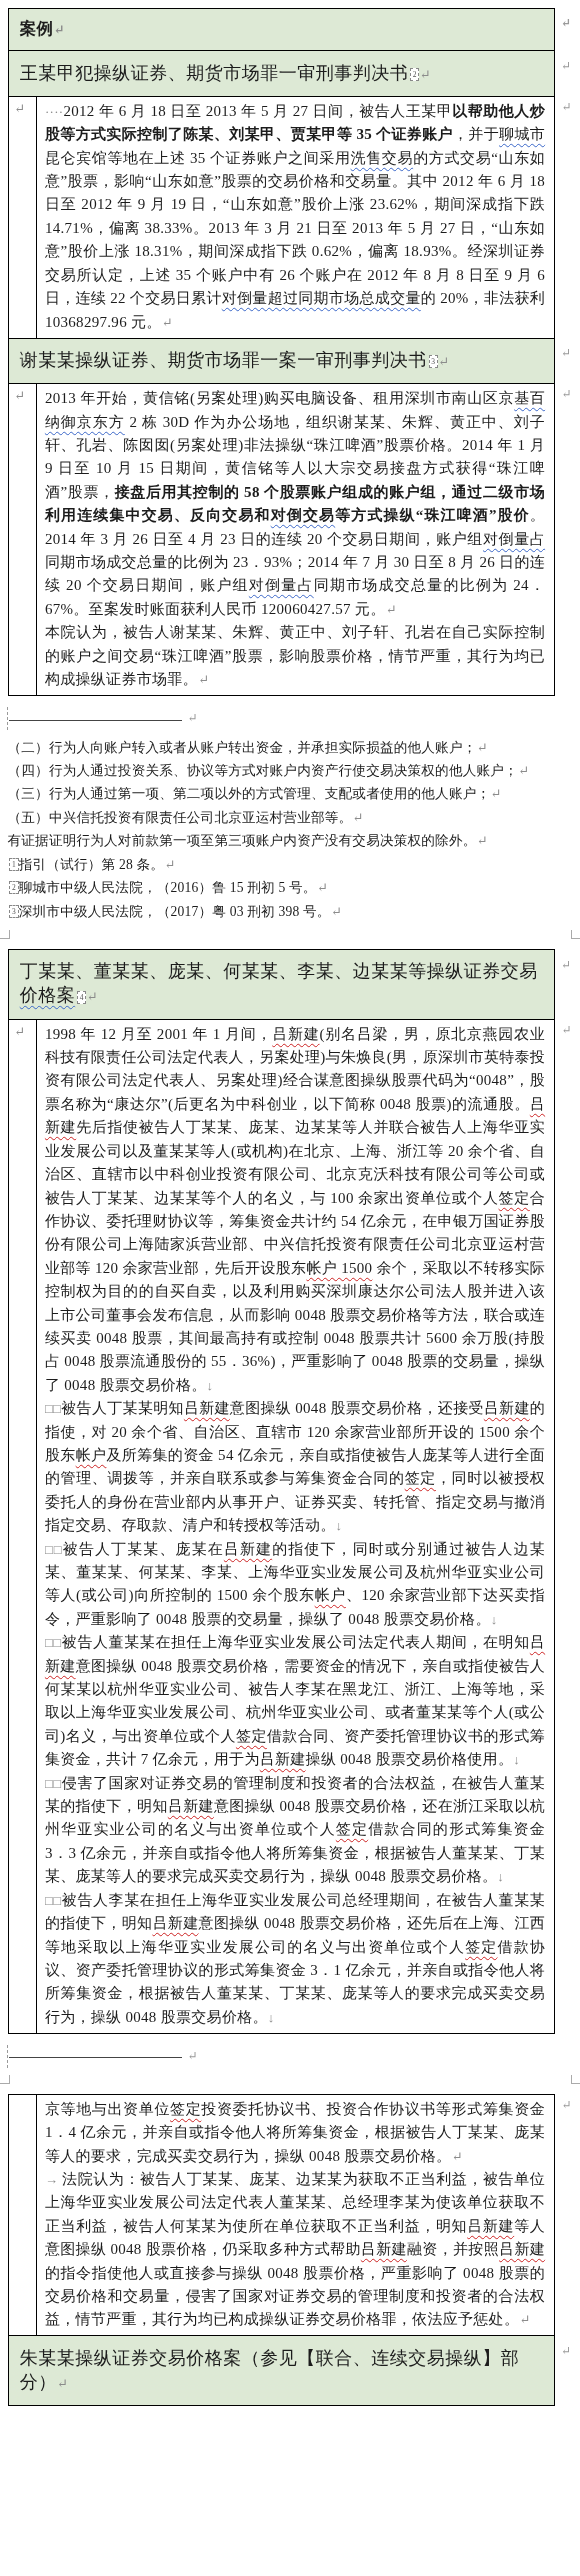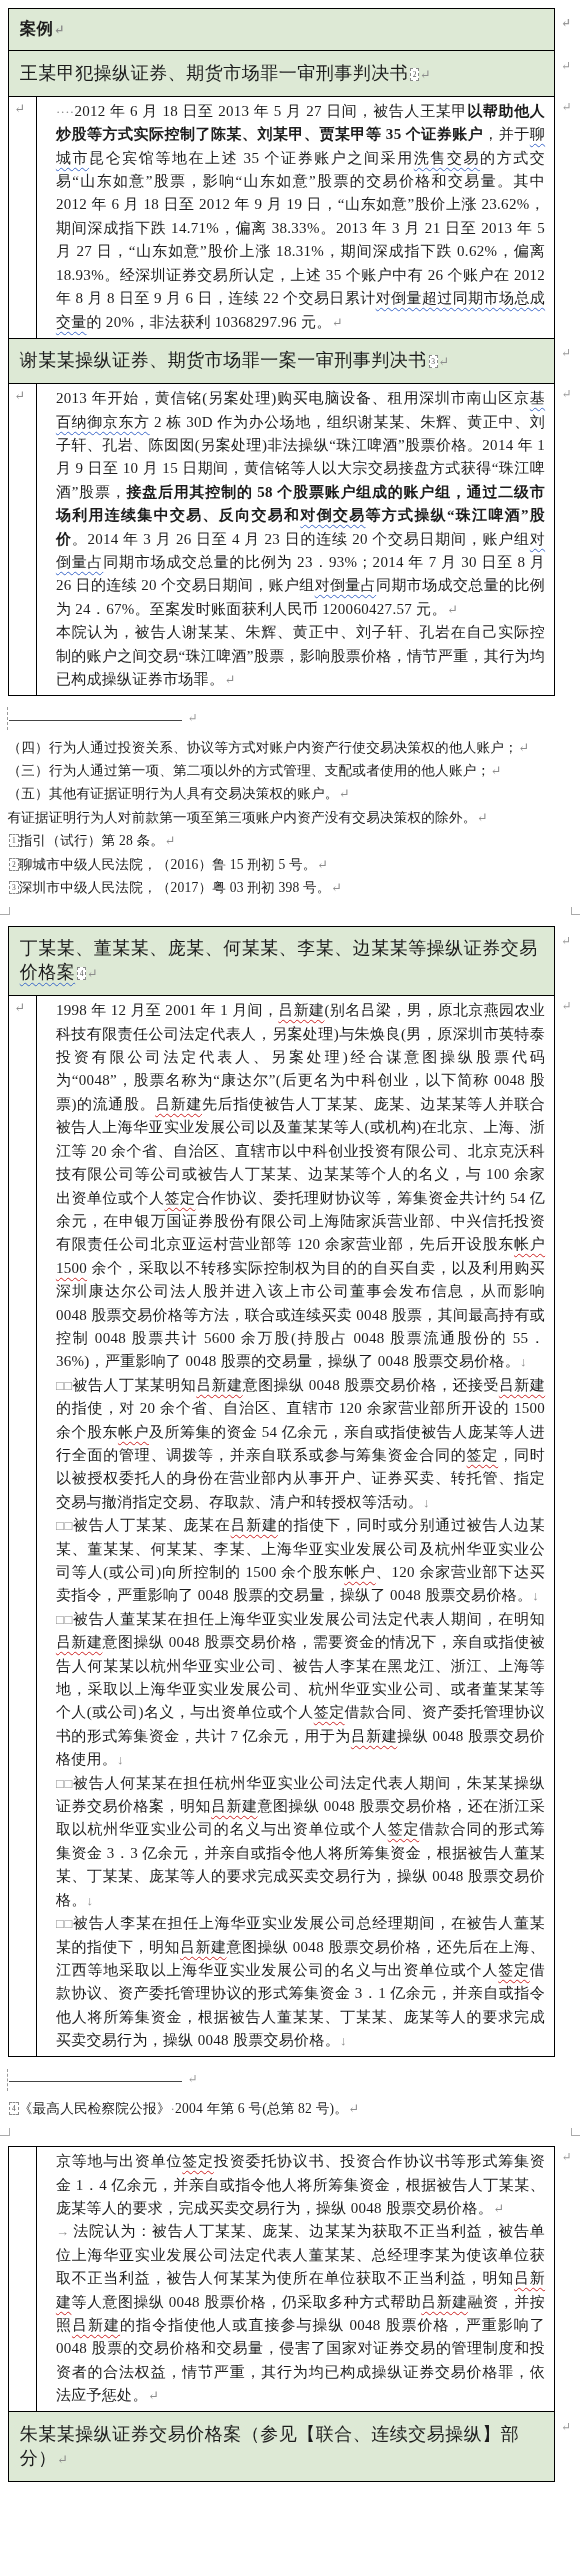--- a/index.html
+++ b/index.html
@@ -10,21 +10,21 @@
     -webkit-font-smoothing:antialiased;
   }
   #page{position:relative;width:479px;padding-top:7.5px;box-sizing:border-box;}
   .tbl{width:547px;margin-left:7.5px;border:1.4px solid #000;box-sizing:border-box;}
   .row{position:relative;border-bottom:1.4px solid #000;box-sizing:border-box;background:#fff;}
   .row:last-child{border-bottom:none;}
   .hdr{background:#dde9d5;padding:9.4px 11.2px;font-size:18px;line-height:24px;letter-spacing:0.5px;}
   .hdr.main{font-size:16.4px;font-weight:bold;padding:8.4px 11.2px;}
   .bodyrow{display:flex;align-items:stretch;}
   .lcell{flex:0 0 28px;border-right:1.1px solid #000;box-sizing:border-box;padding:2.8px 0 0 5.6px;}
-  .rcell{flex:1 1 auto;padding:2.8px 8.4px 3.7px 8.4px;box-sizing:border-box;margin-left:11px;}
+  .rcell{flex:1 1 auto;padding:2.8px 8.4px 3.7px 8.4px;box-sizing:border-box;}
   .para{font-size:15px;line-height:23.4px;text-align:justify;text-align-last:left;letter-spacing:0.3px;}
   .b{font-weight:bold;}
   .wavy-red{text-decoration-line:underline;text-decoration-style:wavy;text-decoration-color:#cc2222;text-decoration-thickness:0.9px;text-underline-offset:3.7px;}
   .wavy-blue{text-decoration-line:underline;text-decoration-style:wavy;text-decoration-color:#3a66c8;text-decoration-thickness:0.9px;text-underline-offset:3.7px;text-align:center;}
   .mark{color:#8b8b8b;font-size:13px;}
   .rowmark{position:absolute;right:-18px;top:2.8px;color:#9a9a9a;font-size:12px;}
   .fnref{display:inline-block;width:9.4px;height:13px;border:0.9px dashed #888;font-size:7.5px;line-height:12px;text-align:center;color:#555;vertical-align:1.9px;margin-left:1.9px;background:#fff;box-sizing:border-box;}
   .fnarea{margin:15px 0 5.6px 7.5px;width:547px;}
   .fnsep-wrap{position:relative;margin:5.6px 0 7.5px 0;height:17px;}
   .fnsep-guide{position:absolute;left:-0.9px;top:-3.7px;height:22.4px;border-left:1.9px dashed #9a9a9a;}
@@ -59,54 +59,54 @@
           </div>
           <span class="rowmark">↵</span>
         </div>
       </div>
       <div class="fnarea">
         <div class="fnsep-wrap">
           <span class="fnsep-guide"></span>
           <span class="fnsep"></span>
           <span class="fnsep-mark">↵</span>
         </div>
+        <div class="fnline"><span>（二）行为人向账户转入或者从账户转出资金，并承担实际损益的他人账户；</span><span class="mark">↵</span></div>
         <div class="fnline"><span>（四）行为人通过投资关系、协议等方式对账户内资产行使交易决策权的他人账户；</span><span class="mark">↵</span></div>
         <div class="fnline"><span>（三）行为人通过第一项、第二项以外的方式管理、支配或者使用的他人账户；</span><span class="mark">↵</span></div>
-        <div class="fnline"><span>（五）其他有证据证明行为人具有交易决策权的账户。</span><span class="mark">↵</span></div>
+        <div class="fnline"><span>（五）中兴信托投资有限责任公司北京亚运村营业部等。</span><span class="mark">↵</span></div>
         <div class="fnline"><span>有证据证明行为人对前款第一项至第三项账户内资产没有交易决策权的除外。</span><span class="mark">↵</span></div>
         <div class="fnline"><span class="fnref">1</span><span>指引（试行）第 28 条。</span><span class="mark">↵</span></div>
         <div class="fnline"><span class="fnref">2</span><span>聊城市中级人民法院，（2016）鲁 15 刑初 5 号。</span><span class="mark">↵</span></div>
         <div class="fnline"><span class="fnref">3</span><span>深圳市中级人民法院，（2017）粤 03 刑初 398 号。</span><span class="mark">↵</span></div>
       </div>
       <div class="pgbrk">
         <span class="cl"></span>
         <span class="cr"></span>
       </div>
       <div class="tbl">
         <div class="row hdr"><span><span>丁某某、董某某、庞某、何某某、李某、边某某等操纵证券交易</span><span class="wavy-blue">价格案</span></span><span class="fnref">4</span><span class="mark">↵</span><span class="rowmark">↵</span></div>
         <div class="row bodyrow">
           <div class="lcell"><span class="mark">↵</span></div>
           <div class="rcell">
             <div class="para"><span>1998 年 12 月至 2001 年 1 月间，</span><span class="wavy-red">吕新建</span><span>(别名吕梁，男，原北京燕园农业科技有限责任公司法定代表人，另案处理)与朱焕良(男，原深圳市英特泰投资有限公司法定代表人、另案处理)经合谋意图操纵股票代码为“0048”，股票名称为“康达尔”(后更名为中科创业，以下简称 0048 股票)的流通股。</span><span class="wavy-red">吕新建</span><span>先后指使被告人丁某某、庞某、边某某等人并联合被告人上海华亚实业发展公司以及董某某等人(或机构)在北京、上海、浙江等 20 余个省、自治区、直辖市以中科创业投资有限公司、北京克沃科技有限公司等公司或被告人丁某某、边某某等个人的名义，与 100 余家出资单位或个人</span><span class="wavy-red">签定</span><span>合作协议、委托理财协议等，筹集资金共计约 54 亿余元，在申银万国证券股份有限公司上海陆家浜营业部、中兴信托投资有限责任公司北京亚运村营业部等 120 余家营业部，先后开设股东</span><span class="wavy-red">帐户 1500</span><span> 余个，采取以不转移实际控制权为目的的自买自卖，以及利用购买深圳康达尔公司法人股并进入该上市公司董事会发布信息，从而影响 0048 股票交易价格等方法，联合或连续买卖 0048 股票，其间最高持有或控制 0048 股票共计 5600 余万股(持股占 0048 股票流通股份的 55．36%)，严重影响了 0048 股票的交易量，操纵了 0048 股票交易价格。</span><span class="mark">↓</span></div>
             <div class="para"><span class="mark">□□</span><span>被告人丁某某明知</span><span class="wavy-red">吕新建</span><span>意图操纵 0048 股票交易价格，还接受</span><span class="wavy-red">吕新建</span><span>的指使，对 20 余个省、自治区、直辖市 120 余家营业部所开设的 1500 余个股东</span><span class="wavy-red">帐户</span><span>及所筹集的资金 54 亿余元，亲自或指使被告人庞某等人进行全面的管理、调拨等，并亲自联系或参与筹集资金合同的</span><span class="wavy-red">签定</span><span>，同时以被授权委托人的身份在营业部内从事开户、证券买卖、转托管、指定交易与撤消指定交易、存取款、清户和转授权等活动。</span><span class="mark">↓</span></div>
             <div class="para"><span class="mark">□□</span><span>被告人丁某某、庞某在</span><span class="wavy-red">吕新建</span><span>的指使下，同时或分别通过被告人边某某、董某某、何某某、李某、上海华亚实业发展公司及杭州华亚实业公司等人(或公司)向所控制的 1500 余个股东</span><span class="wavy-red">帐户</span><span>、120 余家营业部下达买卖指令，严重影响了 0048 股票的交易量，操纵了 0048 股票交易价格。</span><span class="mark">↓</span></div>
             <div class="para"><span class="mark">□□</span><span>被告人董某某在担任上海华亚实业发展公司法定代表人期间，在明知</span><span class="wavy-red">吕新建</span><span>意图操纵 0048 股票交易价格，需要资金的情况下，亲自或指使被告人何某某以杭州华亚实业公司、被告人李某在黑龙江、浙江、上海等地，采取以上海华亚实业发展公司、杭州华亚实业公司、或者董某某等个人(或公司)名义，与出资单位或个人</span><span class="wavy-red">签定</span><span>借款合同、资产委托管理协议书的形式筹集资金，共计 7 亿余元，用于为</span><span class="wavy-red">吕新建</span><span>操纵 0048 股票交易价格使用。</span><span class="mark">↓</span></div>
-            <div class="para"><span class="mark">□□</span><span>被告人何某某在担任杭州华亚实业公司法定代表人期间，朱某某操纵证券交易价格案，明知</span><span class="wavy-red">吕新建</span><span>意图操纵 0048 股票交易价格，还在浙江采取以杭州华亚实业公司的名义与出资单位或个人</span><span class="wavy-red">签定</span><span>借款合同的形式筹集资金 3．3 亿余元，并亲自或指令他人将所筹集资金，根据被告人董某某、丁某某、庞某等人的要求完成买卖交易行为，操纵 0048 股票交易价格。</span><span class="mark">↓</span></div>
+            <div class="para"><span class="mark">□□</span><span>侵害了国家对证券交易的管理制度和投资者的合法权益，在被告人董某某的指使下，明知</span><span class="wavy-red">吕新建</span><span>意图操纵 0048 股票交易价格，还在浙江采取以杭州华亚实业公司的名义与出资单位或个人</span><span class="wavy-red">签定</span><span>借款合同的形式筹集资金 3．3 亿余元，并亲自或指令他人将所筹集资金，根据被告人董某某、丁某某、庞某等人的要求完成买卖交易行为，操纵 0048 股票交易价格。</span><span class="mark">↓</span></div>
             <div class="para"><span class="mark">□□</span><span>被告人李某在担任上海华亚实业发展公司总经理期间，在被告人董某某的指使下，明知</span><span class="wavy-red">吕新建</span><span>意图操纵 0048 股票交易价格，还先后在上海、江西等地采取以上海华亚实业发展公司的名义与出资单位或个人</span><span class="wavy-red">签定</span><span>借款协议、资产委托管理协议的形式筹集资金 3．1 亿余元，并亲自或指令他人将所筹集资金，根据被告人董某某、丁某某、庞某等人的要求完成买卖交易行为，操纵 0048 股票交易价格。</span><span class="mark">↓</span></div>
           </div>
           <span class="rowmark">↵</span>
         </div>
       </div>
       <div class="fnarea">
         <div class="fnsep-wrap">
           <span class="fnsep-guide"></span>
           <span class="fnsep"></span>
           <span class="fnsep-mark">↵</span>
         </div>
-        <div class="fnline"><span class="fnref">4</span><span>《最高人民检察院公报》</span><span class="mark">·</span><span>2004 年第 6 号(总第 82 号)。</span><span class="mark">↵</span></div>
       </div>
       <div class="pgbrk">
         <span class="cl"></span>
         <span class="cr"></span>
       </div>
       <div class="tbl">
         <div class="row bodyrow">
           <div class="lcell"></div>
           <div class="rcell">
             <div class="para"><span>京等地与出资单位</span><span class="wavy-red">签定</span><span>投资委托协议书、投资合作协议书等形式筹集资金 1．4 亿余元，并亲自或指令他人将所筹集资金，根据被告人丁某某、庞某等人的要求，完成买卖交易行为，操纵 0048 股票交易价格。</span><span class="mark">↵</span></div>

